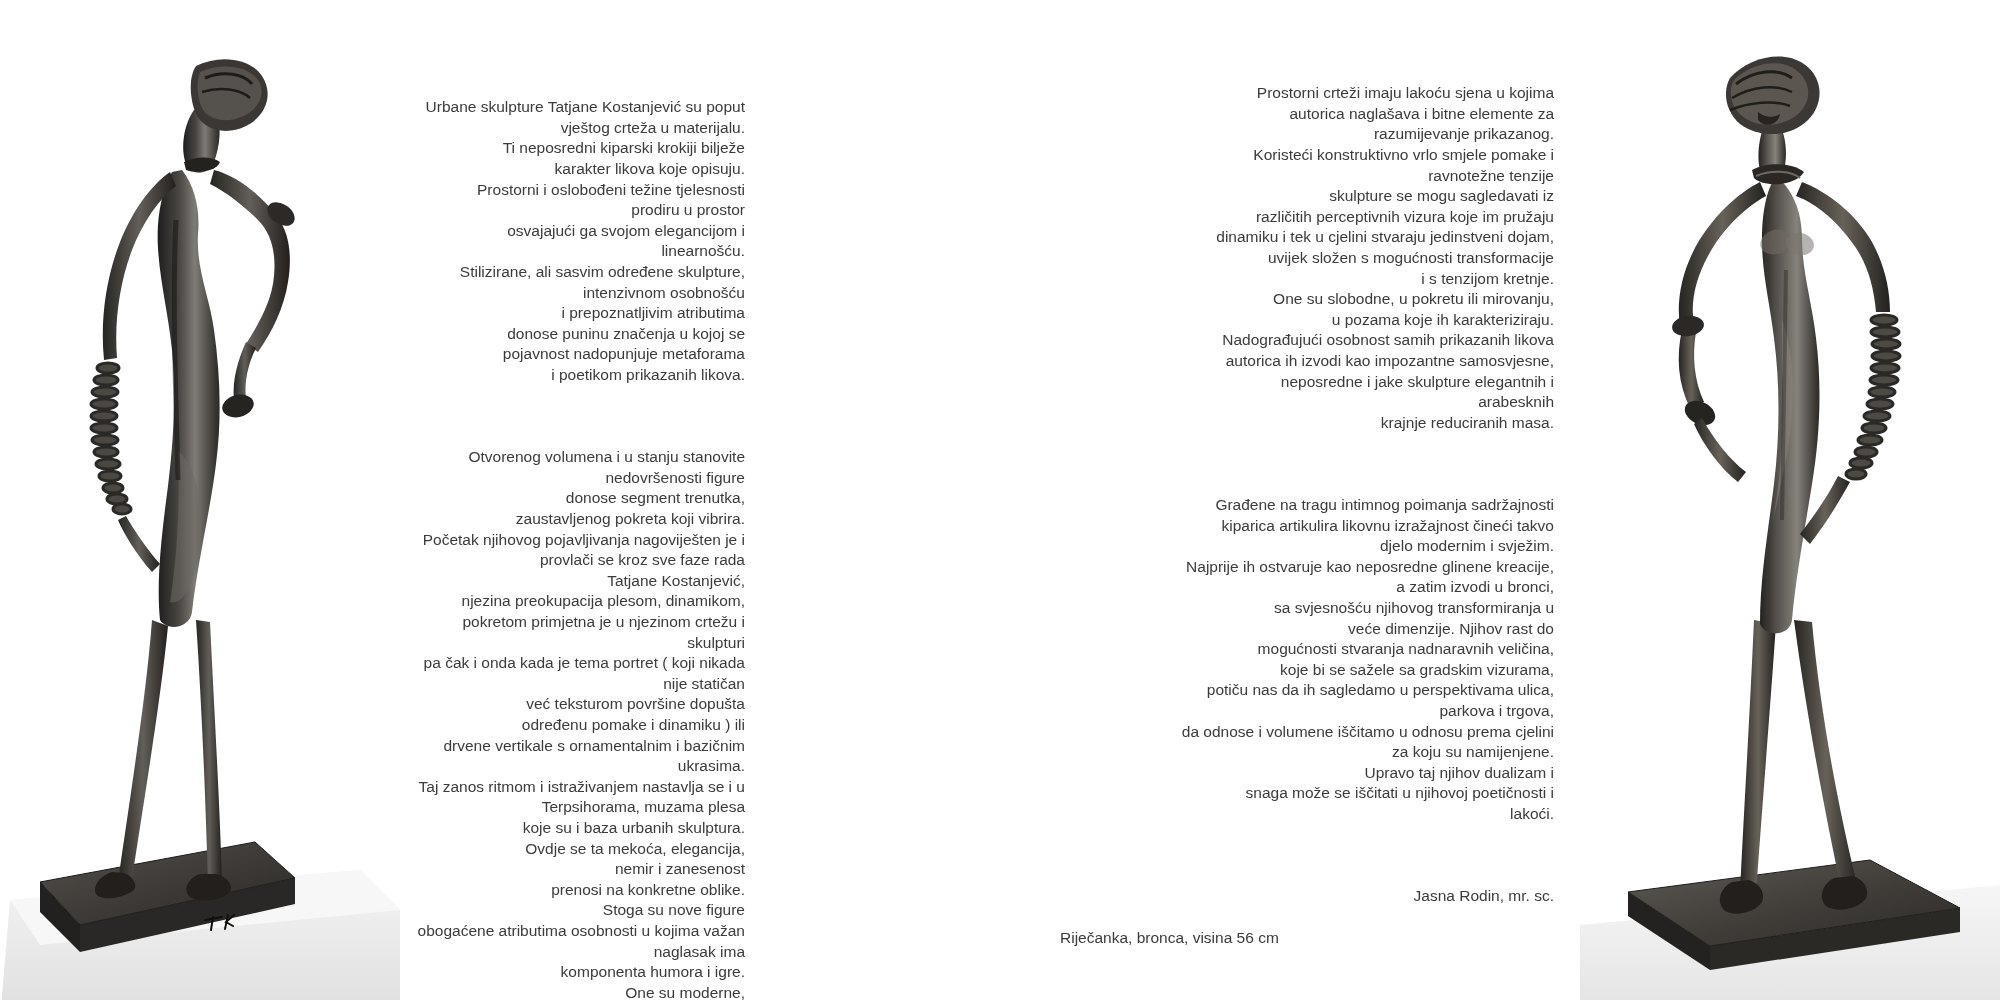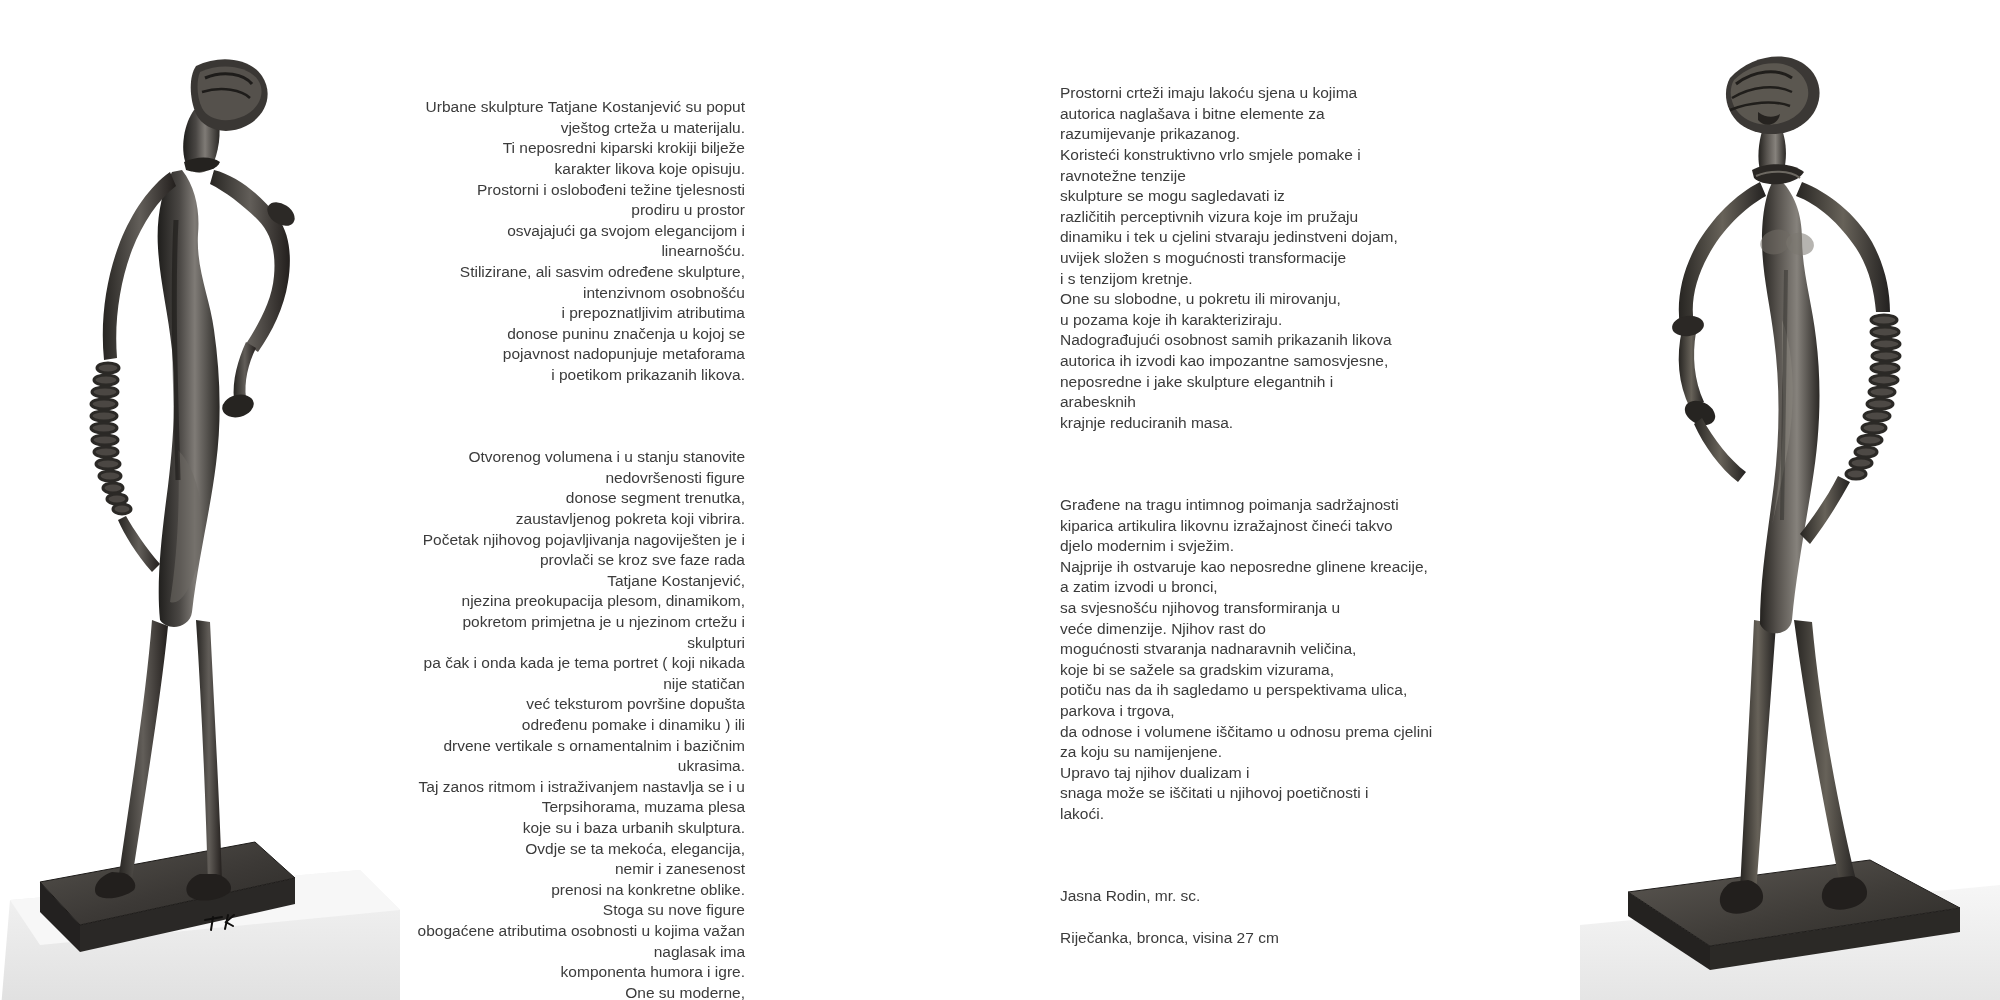--- a/index.html
+++ b/index.html
@@ -45,24 +45,24 @@
     color: #3b3b3b;
     white-space: pre-wrap;
   }
   .col-left {
     left: 400px;
     width: 345px;
     padding-top: 36px;
     text-align: right;
   }
   .col-right {
-    left: 1060px;
+    left: 1084px;
     width: 470px;
     padding-top: 22px;
-    text-align: left;
+    text-align: right;
   }
 
   .para { margin: 0; }
   .para + .para { margin-top: 20.6px; }
 
   .signature { margin: 0; padding-top: 20.6px; }
 
   .caption {
     position: absolute;
     left: 1060px;
@@ -266,21 +266,21 @@
 potiču nas da ih sagledamo u perspektivama ulica,
 parkova i trgova,
 da odnose i volumene iščitamo u odnosu prema cjelini
 za koju su namijenjene.
 Upravo taj njihov dualizam i
 snaga može se iščitati u njihovoj poetičnosti i
 lakoći.</p>
     <p class="signature">Jasna Rodin, mr. sc.</p>
   </div>
 
-  <div class="caption">Riječanka, bronca, visina 27 cm</div>
+  <div class="caption">Riječanka, bronca, visina 56 cm</div>
 
   <div class="photo photo-right">
     <svg width="420" height="1000" viewBox="0 0 420 1000">
       <defs>
         <linearGradient id="bodyGradR" x1="0" y1="0" x2="1" y2="0">
           <stop offset="0%" stop-color="#24221f"></stop>
           <stop offset="30%" stop-color="#57534e"></stop>
           <stop offset="62%" stop-color="#86827c"></stop>
           <stop offset="100%" stop-color="#2b2825"></stop>
         </linearGradient>

